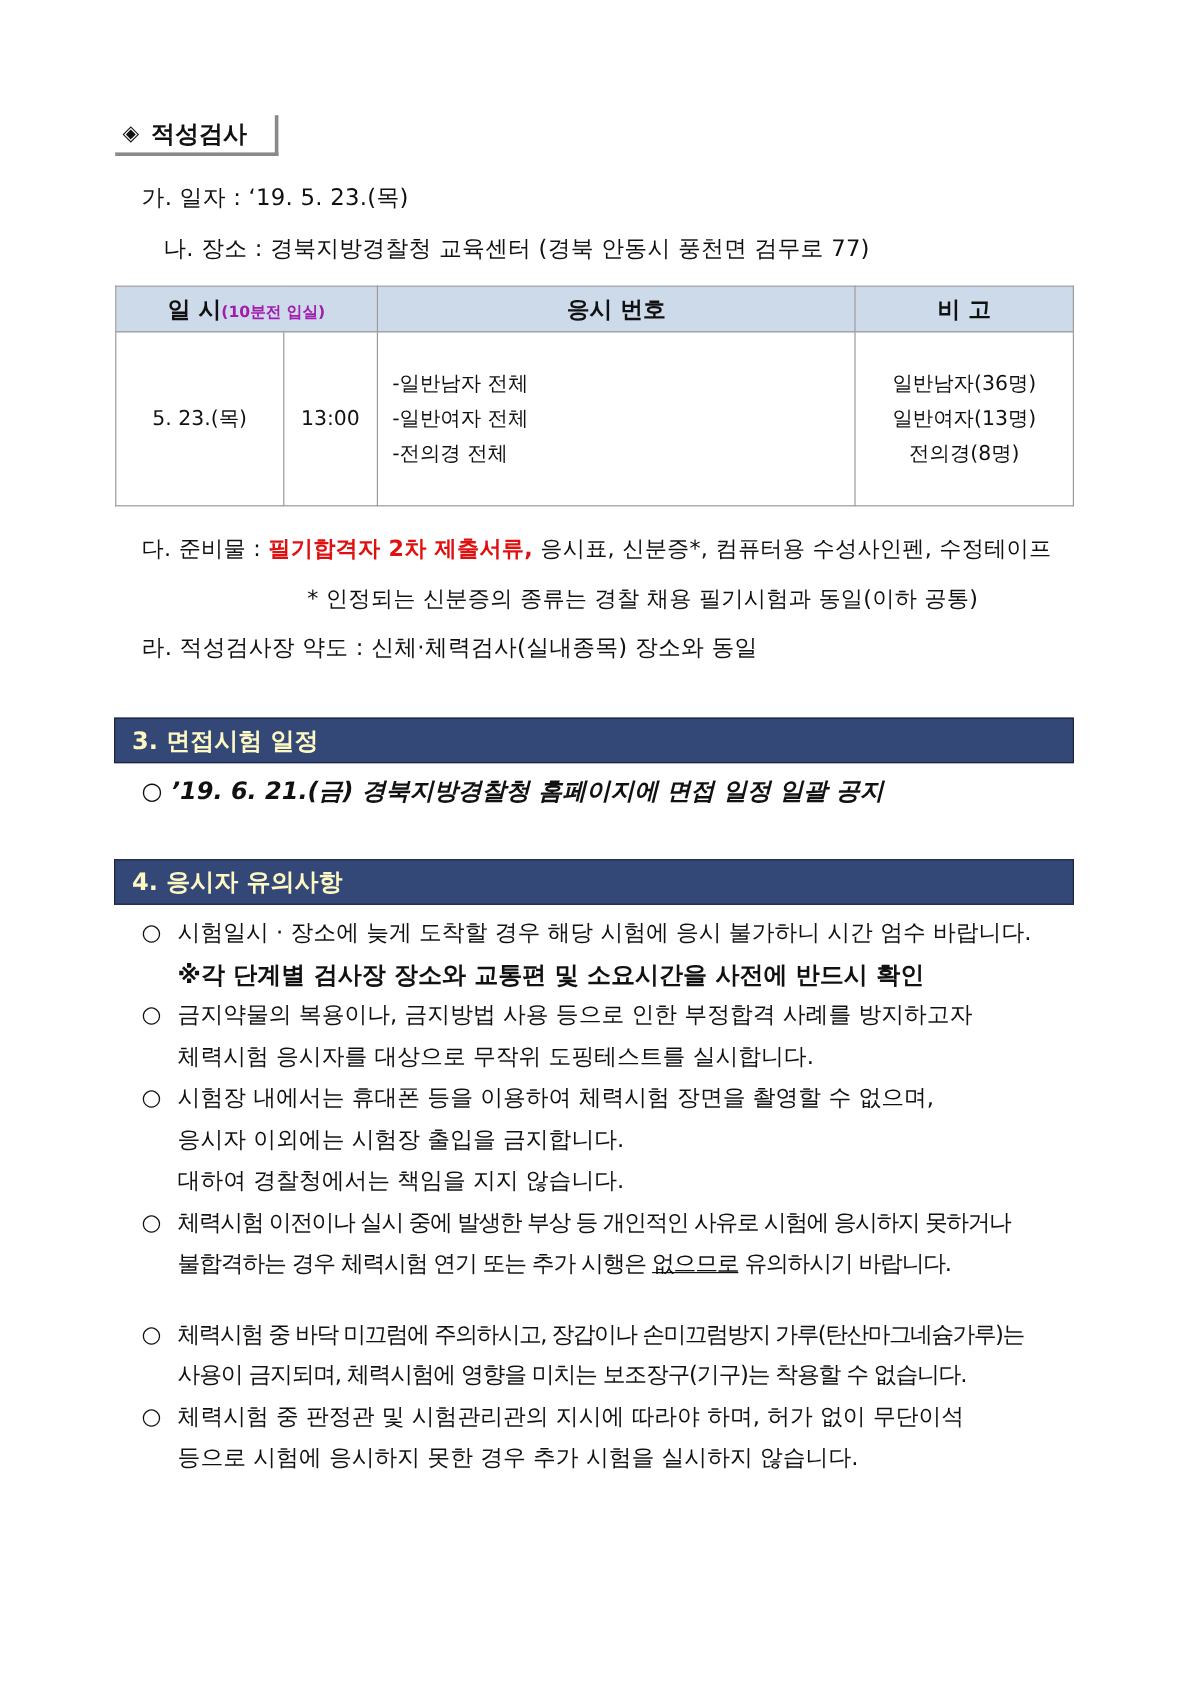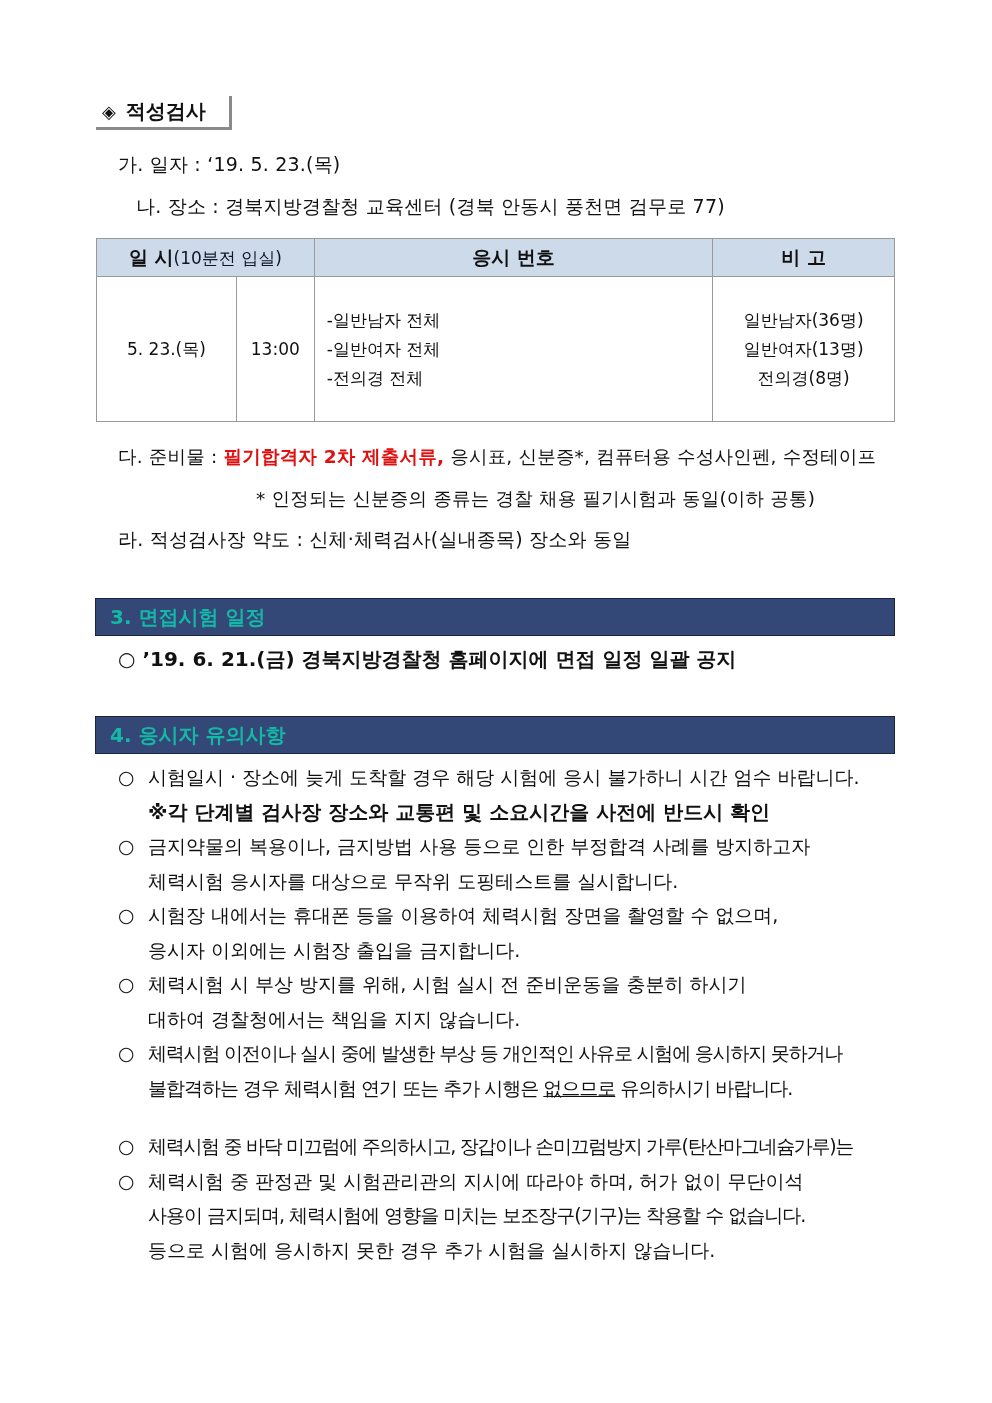--- a/index.html
+++ b/index.html
@@ -21,27 +21,27 @@
   table.sched {
     position: absolute; left: 96px; top: 238px; width: 799px;
     border-collapse: collapse; font-size: 17px;
   }
   table.sched td, table.sched th {
     border: 1.5px solid #9a9a9a; text-align: center; padding: 0;
   }
   table.sched th {
     background: #ccdaea; height: 37px; font-weight: bold; font-size: 19px;
   }
-  table.sched th .note { color: #0f172a; font-size: 17px; font-weight: normal; }
+  table.sched th .note { color: #a21caf; font-size: 13px; font-weight: bold; }
   table.sched td { height: 144px; vertical-align: middle; line-height: 29px; }
   table.sched td.left { text-align: left; padding-left: 12px; }
   .section-bar {
     left: 95px; width: 800px; height: 38px; background: #344878;
     border: 1px solid #1a2440; box-sizing: border-box;
-    color: #14b8a6; font-weight: bold; font-size: 20px;
+    color: #fef9c3; font-weight: bold; font-size: 20px;
     display: flex; align-items: center; padding-left: 14px;
   }
   .bold-line { font-weight: bold; font-size: 20px; white-space: nowrap; }
   .para { font-size: 19px; line-height: 34.5px; }
   .para .row { white-space: nowrap; }
   .circle { display: inline-block; width: 30px; }
   .indent { padding-left: 30px; }
   .u { text-decoration: underline; }
 </style>
 </head>
@@ -87,38 +87,37 @@
 </tbody>
   </table>
 
 <div class="abs line" style="left:118px; top:444px; font-size:18.5px;">
   <span>다.  준비물  :  </span><span class="red-bold">필기합격자 2차 제출서류,</span><span> 응시표, 신분증*, 컴퓨터용 수성사인펜, 수정테이프</span>
 </div>
 <div class="abs line" style="left:236px; top:486px; font-size:18.5px;margin-left:20px;">*  인정되는  신분증의  종류는  경찰  채용  필기시험과  동일(이하  공통)</div>
 <div class="abs line" style="left:118px; top:527px;">라.  적성검사장  약도  :  신체·체력검사(실내종목)  장소와  동일</div>
 
 <div class="abs section-bar" style="top:598px;">3.  면접시험  일정</div>
-<div class="abs bold-line" style="left:118px; top:646px;">○  ’19.  6.  21.(금)  경북지방경찰청  홈페이지에  면접  일정  일괄  공지</div>
+<div class="abs bold-line" style="left:118px; top:646px;font-style:italic;">○  ’19.  6.  21.(금)  경북지방경찰청  홈페이지에  면접  일정  일괄  공지</div>
 
 <div class="abs section-bar" style="top:716px;">4.  응시자  유의사항</div>
 
 <div class="abs para" style="left:118px; top:760px; width:780px;">
   <div class="row"><span class="circle">○</span><span>시험일시 · 장소에 늦게 도착할 경우 해당 시험에 응시 불가하니 시간 엄수 바랍니다.</span></div>
   <div class="row indent" style="font-weight:bold; font-size:20px;">※각  단계별  검사장  장소와  교통편  및  소요시간을  사전에  반드시  확인</div>
 
   <div class="row"><span class="circle">○</span><span>금지약물의  복용이나,  금지방법  사용  등으로  인한  부정합격  사례를  방지하고자</span></div>
   <div class="row indent">체력시험  응시자를  대상으로  무작위  도핑테스트를  실시합니다.</div>
 
   <div class="row"><span class="circle">○</span><span>시험장  내에서는  휴대폰  등을  이용하여  체력시험  장면을  촬영할  수  없으며,</span></div>
   <div class="row indent">응시자  이외에는  시험장  출입을  금지합니다.</div>
 
-  <div class="row"><span class="circle">○</span><span>체력시험  시  부상  방지를  위해,  시험  실시  전  준비운동을  충분히  하시기</span></div>
   <div class="row indent">대하여  경찰청에서는  책임을  지지  않습니다.</div>
 
   <div class="row" style="letter-spacing:-1.2px;"><span class="circle" style="letter-spacing:0">○</span><span>체력시험 이전이나 실시 중에 발생한 부상 등 개인적인 사유로 시험에 응시하지 못하거나</span></div>
   <div class="row indent" style="letter-spacing:-1px;"><span>불합격하는 경우 체력시험 연기 또는 추가 시행은 </span><span class="u">없으므로</span><span> 유의하시기 바랍니다.</span></div>
 
   <div class="row" style="letter-spacing:-1.3px;margin-top:24px;"><span class="circle" style="letter-spacing:0">○</span><span>체력시험 중 바닥 미끄럼에 주의하시고, 장갑이나 손미끄럼방지 가루(탄산마그네슘가루)는</span></div>
+  <div class="row indent" style="letter-spacing:-1px;">사용이 금지되며, 체력시험에 영향을 미치는 보조장구(기구)는 착용할 수 없습니다.</div>
+
   <div class="row"><span class="circle">○</span><span>체력시험  중  판정관  및  시험관리관의  지시에  따라야  하며,  허가  없이  무단이석</span></div>
-
-  <div class="row indent" style="letter-spacing:-1px;">사용이 금지되며, 체력시험에 영향을 미치는 보조장구(기구)는 착용할 수 없습니다.</div>
   <div class="row indent">등으로  시험에  응시하지  못한  경우  추가  시험을  실시하지  않습니다.</div>
 </div>
 
 </body></html>

